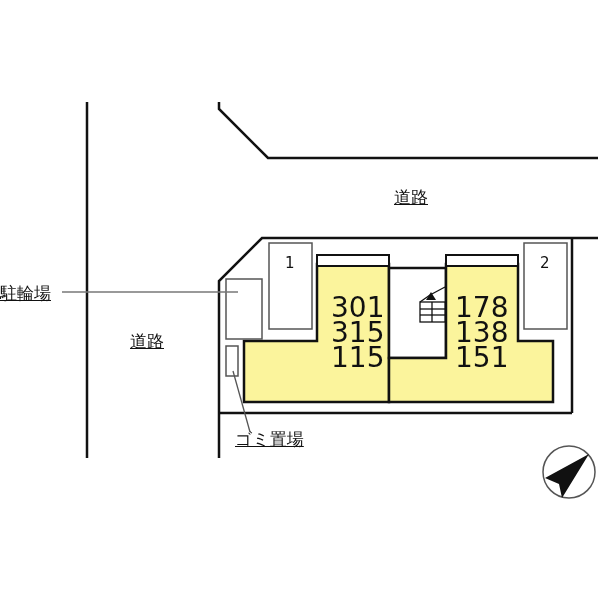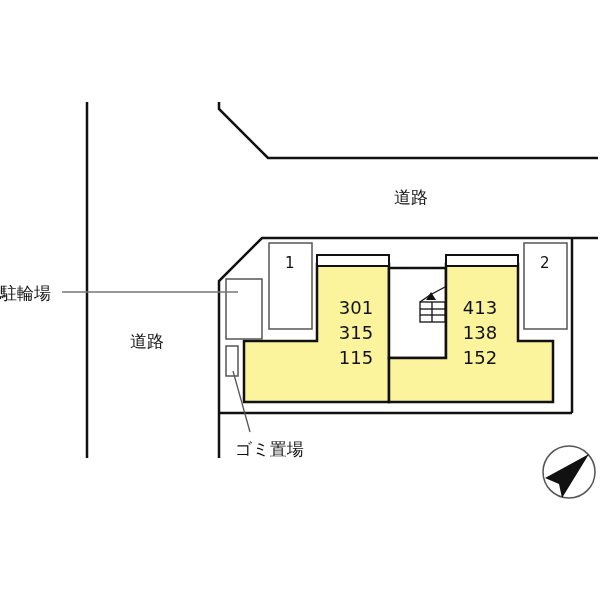--- a/index.html
+++ b/index.html
@@ -1,20 +1,20 @@
 <!DOCTYPE html>
 <html><head>
   <meta charset="utf-8">
   <style>
     html, body { margin: 0; padding: 0; background: #ffffff; }
     body { width: 600px; height: 600px; position: relative; overflow: hidden;
            font-family: "DejaVu Sans", sans-serif; color: #111; }
     #plan { position: absolute; left: 0; top: 0; }
-    .label { position: absolute; font-size: 17px; color: #111; white-space: nowrap; }
-    .unit-nums { position: absolute; font-size: 18px; line-height: 25px; text-align: center; color: #111; }
+    .label { position: absolute; font-size: 17px; color: #111; white-space: nowrap; text-decoration: underline; }
+    .unit-nums { position: absolute; font-size: 28px; line-height: 25px; text-align: center; color: #111; }
     .unit-nums div { display: block; }
     .spot-num { position: absolute; font-size: 15px; color: #111; }
   </style>
 </head>
 <body>
 
 <svg id="plan" width="600" height="600" viewBox="0 0 600 600">
 
   <line x1="87" y1="102" x2="87" y2="458" stroke="#111" stroke-width="2.5"></line>
 
@@ -55,27 +55,27 @@
 
   <g>
     <circle cx="569" cy="472" r="26" fill="#ffffff" stroke="#555" stroke-width="1.5"></circle>
     <polygon points="589,454 545,478 559,484 562,498" fill="#111"></polygon>
   </g>
 </svg>
 
 <div class="label" style="left:394px; top:186px;">道路</div>
 <div class="label" style="left:130px; top:330px;">道路</div>
 <div class="label" style="left:0px; top:282px;text-align:center;">駐輪場</div>
-<div class="label" style="left:235px; top:438px;">ゴミ置場</div>
+<div class="label" style="left:235px; top:428px;">ゴミ置場</div>
 
 <div class="spot-num" style="left:285px; top:254px;">1</div>
 <div class="spot-num" style="left:540px; top:254px;">2</div>
 
 <div class="unit-nums" style="left:331px; top:295px; width:50px;">
   <div>301</div>
   <div>315</div>
   <div>115</div>
 </div>
 <div class="unit-nums" style="left:455px; top:295px; width:50px;">
-  <div>413</div>
+  <div>178</div>
   <div>138</div>
-  <div>152</div>
+  <div>151</div>
 </div>
 
 </body></html>

